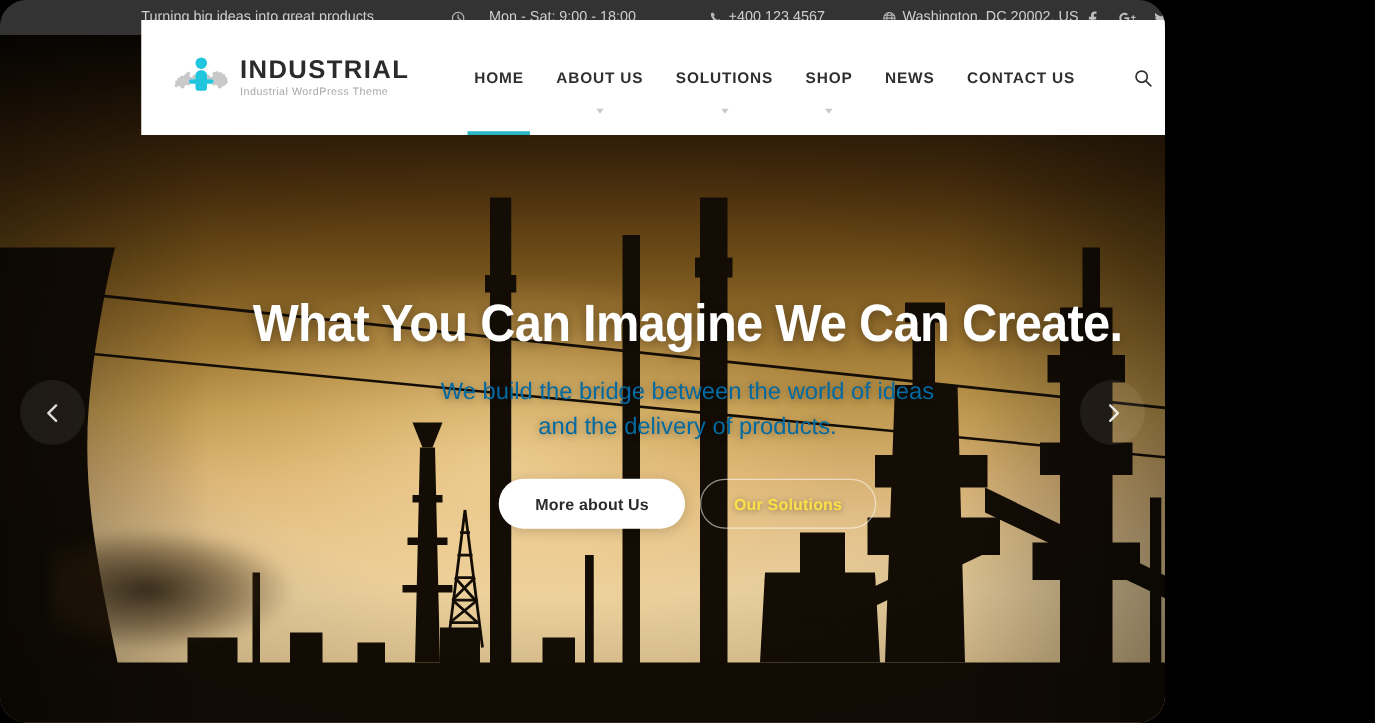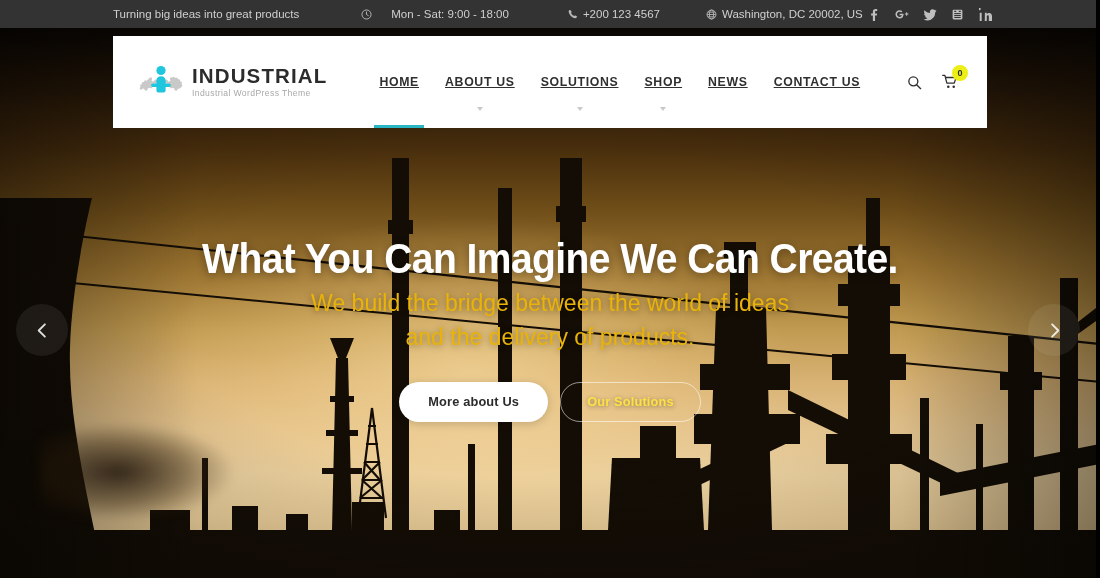--- a/index.html
+++ b/index.html
@@ -3,21 +3,21 @@
 <meta charset="utf-8">
 <title>Industrial</title>
 <style>
   * { box-sizing: border-box; margin: 0; padding: 0; }
   html, body {
     width: 1100px; height: 578px;
     overflow: hidden;
     font-family: "Liberation Sans", sans-serif;
     background: #000;
   }
-  .page { position: relative; width: 1096px; height: 578px; overflow: hidden; }
+  .page { position: relative; width: 932px; height: 578px; overflow: hidden; border-radius: 21px; }
 
   
   .hero-bg {
     position: absolute; inset: 0;
     background:
       linear-gradient(to bottom,
         #000000 0%,
         #100a04 7%,
         #2a1a08 16%,
         #4a2f0d 26%,
@@ -66,21 +66,21 @@
   .topbar .tb-phone { margin-left: 58px; }
   .topbar .tb-addr  { margin-left: 46px; }
   .tb-ico { display: inline-block; width: 11px; height: 11px; opacity: .85; }
   .tb-ico svg { display: block; }
   .socials { margin-left: auto; margin-right: 108px; display: flex; align-items: center; gap: 15px; }
   .soc { color: #cfcfcf; width: 13px; height: 13px; display: block; opacity: .9; }
   .soc svg { display: block; }
 
   
   .header {
-    position: absolute; left: 113px; top: 36px;
+    position: absolute; left: 113px; top: 16px;
     width: 874px; height: 92px;
     background: #ffffff;
     display: flex; align-items: center;
     z-index: 25;
   }
   .logo { display: flex; align-items: center; margin-left: 26px; gap: 9px; }
   .logo-mark { width: 44px; height: 44px; position: relative; flex: none; }
   .logo-text { line-height: 1; }
   .logo-title {
     font-size: 20.5px; font-weight: 700; letter-spacing: .055em;
@@ -89,21 +89,21 @@
   .logo-sub {
     font-size: 8.6px; color: #a8a8a8; letter-spacing: .045em; margin-top: 3px;
   }
 
   .nav { display: flex; align-items: center; margin-left: 39px; height: 100%; }
   .nav-item {
     position: relative; height: 100%;
     display: flex; align-items: center; justify-content: center;
     padding: 0 13px;
     font-size: 12.3px; font-weight: 700; letter-spacing: .055em;
-    color: #2f2f2f; cursor: pointer; white-space: nowrap; text-decoration: underline;
+    color: #2f2f2f; cursor: pointer; white-space: nowrap;
   }
   .nav-item .caret {
     position: absolute; left: 50%; transform: translateX(-50%);
     bottom: 17px;
     width: 0; height: 0;
     border-left: 3.5px solid transparent;
     border-right: 3.5px solid transparent;
     border-top: 4px solid #c9c9c9;
   }
   .nav-item.active::after {
@@ -130,22 +130,22 @@
   }
   .hero-title {
     font-size: 42px; font-weight: 700; color: #ffffff;
     letter-spacing: -0.015em;
     font-family: "Liberation Sans Narrow", "Liberation Sans", sans-serif;
     transform: scaleX(.93); transform-origin: center;
     text-shadow: 0 2px 10px rgba(0,0,0,.35);
     line-height: 1.15;
   }
   .hero-sub {
-    margin-top: 4px;
-    font-size: 23px; color: #eab308; font-weight: 400; line-height: 1.45;
+    margin-top: 17px;
+    font-size: 19px; color: #0369a1; font-weight: 400; line-height: 1.45;
     text-shadow: 0 1px 7px rgba(0,0,0,.40);
   }
   .hero-btns {
     margin-top: 28px; display: flex; justify-content: center; gap: 12px;
   }
   .btn {
     display: inline-flex; align-items: center; justify-content: center;
     height: 40px; border-radius: 22px; cursor: pointer;
     font-size: 12.8px; font-weight: 700; letter-spacing: .012em;
     white-space: nowrap;
@@ -268,21 +268,21 @@
       </span>
       <span>Mon - Sat: 9:00 - 18:00</span>
     </div>
 
     <div class="tb-item tb-phone">
       <span class="tb-ico">
         <svg viewBox="0 0 16 16" width="11" height="11" fill="#cfcfcf">
           <path d="M3.2 1.8c-.5.5-.9 1.2-.8 2 .2 2.3 1.6 4.7 3.2 6.3 1.6 1.6 4 3 6.3 3.2.8.1 1.5-.3 2-.8l.7-.8c.3-.3.2-.7-.1-.9l-2.2-1.4c-.3-.2-.7-.1-.9.1l-.7.8c-1.2-.4-2.2-1-3-1.8-.8-.8-1.4-1.8-1.8-3l.8-.7c.3-.2.3-.6.1-.9L5.1 1.7c-.2-.3-.6-.4-.9-.1l-1 .2z"></path>
         </svg>
       </span>
-      <span>+200 123 4567</span>
+      <span>+400 123 4567</span>
     </div>
 
     <div class="tb-item tb-addr">
       <span class="tb-ico">
         <svg viewBox="0 0 16 16" width="11" height="11" fill="none" stroke="#cfcfcf" stroke-width="1.3">
           <circle cx="8" cy="8" r="6.5"></circle>
             <ellipse cx="8" cy="8" rx="3" ry="6.5"></ellipse>
             <path d="M1.6 8h12.8M2.6 4.6h10.8M2.6 11.4h10.8"></path>
         </svg>
       </span>

